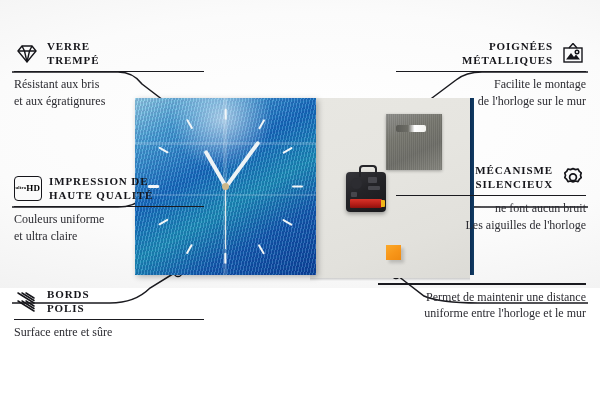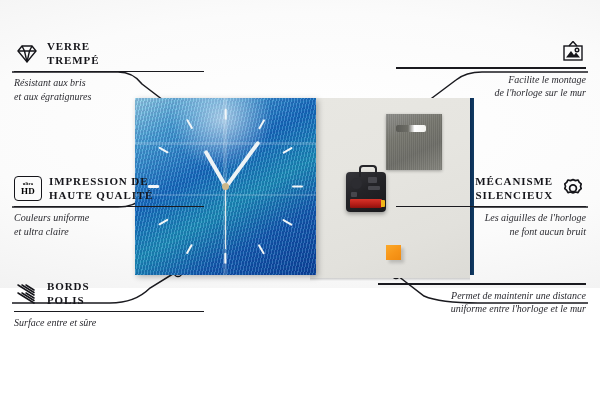--- a/index.html
+++ b/index.html
@@ -103,28 +103,28 @@
   .feature .head{display:flex;align-items:center;gap:7px;}
   .feature.right .head{justify-content:flex-end;}
   .feature .title{
     font-size:11px;font-weight:bold;letter-spacing:.9px;
     color:#15151a;line-height:1.25;text-transform:uppercase;
   }
   .feature.left .title{text-align:left;}
   .feature.right .title{text-align:right;}
   .rule{height:1.6px;background:#1a1a1f;margin:3px 0 4px;}
   .feature .desc{
-    font-size:10px;color:#2b2b31;line-height:1.38;font-style:italic;
+    font-size:12px;color:#2b2b31;line-height:1.38;
   }
   .feature.right .desc{text-align:right;}
   .icon{flex:0 0 auto;width:26px;height:24px;display:block;}
 
   .hdbox{
     width:26px;height:23px;border:1.6px solid #15151a;border-radius:4px;
-    display:flex;flex-direction:column;align-items:center;justify-content:center;
+    display:flex;align-items:center;justify-content:center;
     line-height:1;
   }
   .hdbox .u{font-size:4.6px;font-weight:bold;letter-spacing:.2px;}
   .hdbox .h{font-size:9px;font-weight:bold;letter-spacing:.3px;}
 
   svg.connector{position:absolute;left:0;top:0;width:600px;height:400px;pointer-events:none;}
 </style>
 </head>
 <body>
 
@@ -223,21 +223,21 @@
         <div>HAUTE QUALITÉ</div>
       </div>
     </div>
     <div class="rule"></div>
     <div class="desc">
       <div>Couleurs uniforme</div>
       <div>et ultra claire</div>
     </div>
   </div>
 
-  <div class="feature left" style="left:14px;top:280px;">
+  <div class="feature left" style="left:14px;top:288px;">
     <div class="head">
       <svg class="icon" viewBox="0 0 26 24">
         <g fill="none" stroke="#15151a" stroke-width="1.5" stroke-linecap="round">
           <path d="M4,3 L20,13"></path>
             <path d="M8,3 L20,10.5"></path>
             <path d="M12,3 L20,8"></path>
           <path d="M4,11 L20,21"></path>
             <path d="M8,11 L20,18.5"></path>
             <path d="M12,11 L20,16"></path>
         </g>
@@ -248,53 +248,57 @@
       </div>
     </div>
     <div class="rule"></div>
     <div class="desc">
       <div>Surface entre et sûre</div>
     </div>
   </div>
 
   <div class="feature right" style="left:396px;top:40px;">
     <div class="head">
+      <div class="title">
+        <div>POIGNÉES</div>
+        <div>MÉTALLIQUES</div>
+      </div>
       <svg class="icon" viewBox="0 0 26 24">
         <g fill="none" stroke="#15151a" stroke-width="1.4">
           <path d="M13,1.5 L9,6 M13,1.5 L17,6"></path>
           <rect x="4" y="6" width="18" height="14"></rect>
           <path d="M6,17.5 L11,11 L14,15 L16,12.5 L20,17.5 Z" fill="#15151a" stroke="none"></path>
           <circle cx="17" cy="10" r="1.8"></circle>
         </g>
       </svg>
     </div>
     <div class="rule"></div>
     <div class="desc">
       <div>Facilite le montage</div>
       <div>de l'horloge sur le mur</div>
     </div>
   </div>
 
-  <div class="feature right" style="left:396px;top:175px;">
+  <div class="feature right" style="left:396px;top:164px;">
     <div class="head">
       <div class="title">
         <div>MÉCANISME</div>
         <div>SILENCIEUX</div>
       </div>
       <svg class="icon" viewBox="0 0 26 24">
         <g fill="none" stroke="#15151a" stroke-width="1.7" stroke-linejoin="round">
           <path d="M13,2.6 l2.6,1 2.4,-0.6 1.3,2.3 1.9,1.6 -0.7,2.4 0.7,2.4 -1.9,1.6 -1.3,2.3 -2.4,-0.6 -2.6,1 -2.6,-1 -2.4,0.6 -1.3,-2.3 -1.9,-1.6 0.7,-2.4 -0.7,-2.4 1.9,-1.6 1.3,-2.3 2.4,0.6 Z"></path>
           <circle cx="13" cy="11.3" r="3.4"></circle>
         </g>
       </svg>
     </div>
     <div class="rule"></div>
     <div class="desc">
+      <div>ne font aucun bruit</div>
       <div>Les aiguilles de l'horloge</div>
-      <div>ne font aucun bruit</div>
     </div>
   </div>
 
   <div class="feature right" style="left:378px;top:280px;width:208px;">
     <div class="rule"></div>
     <div class="desc">
       <div>Permet de maintenir une distance</div>
       <div>uniforme entre l'horloge et le mur</div>
     </div>
   </div>

